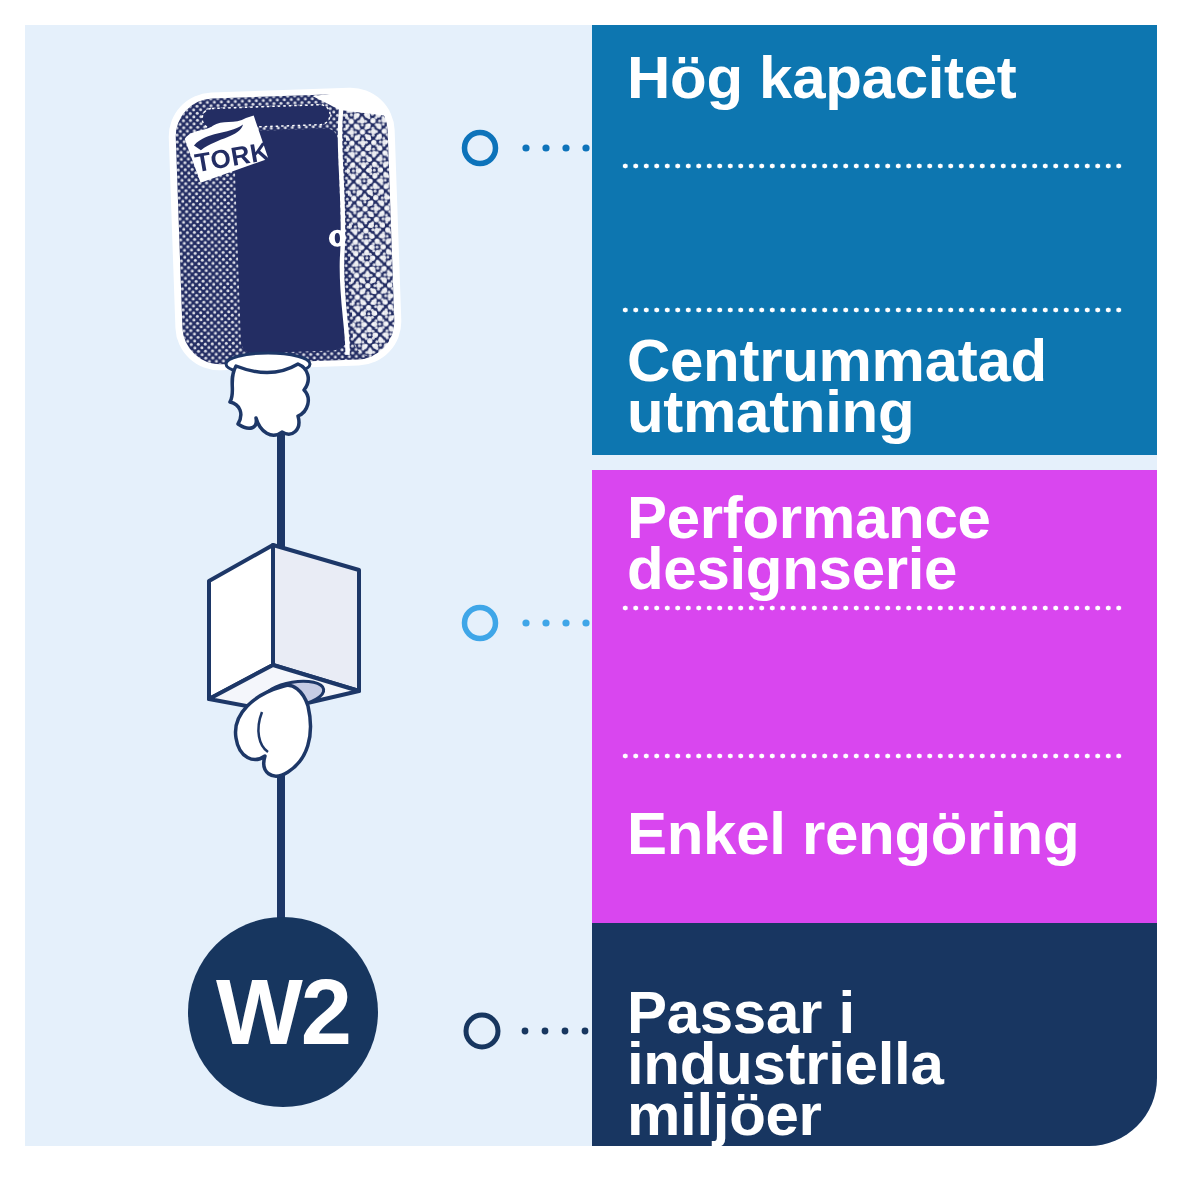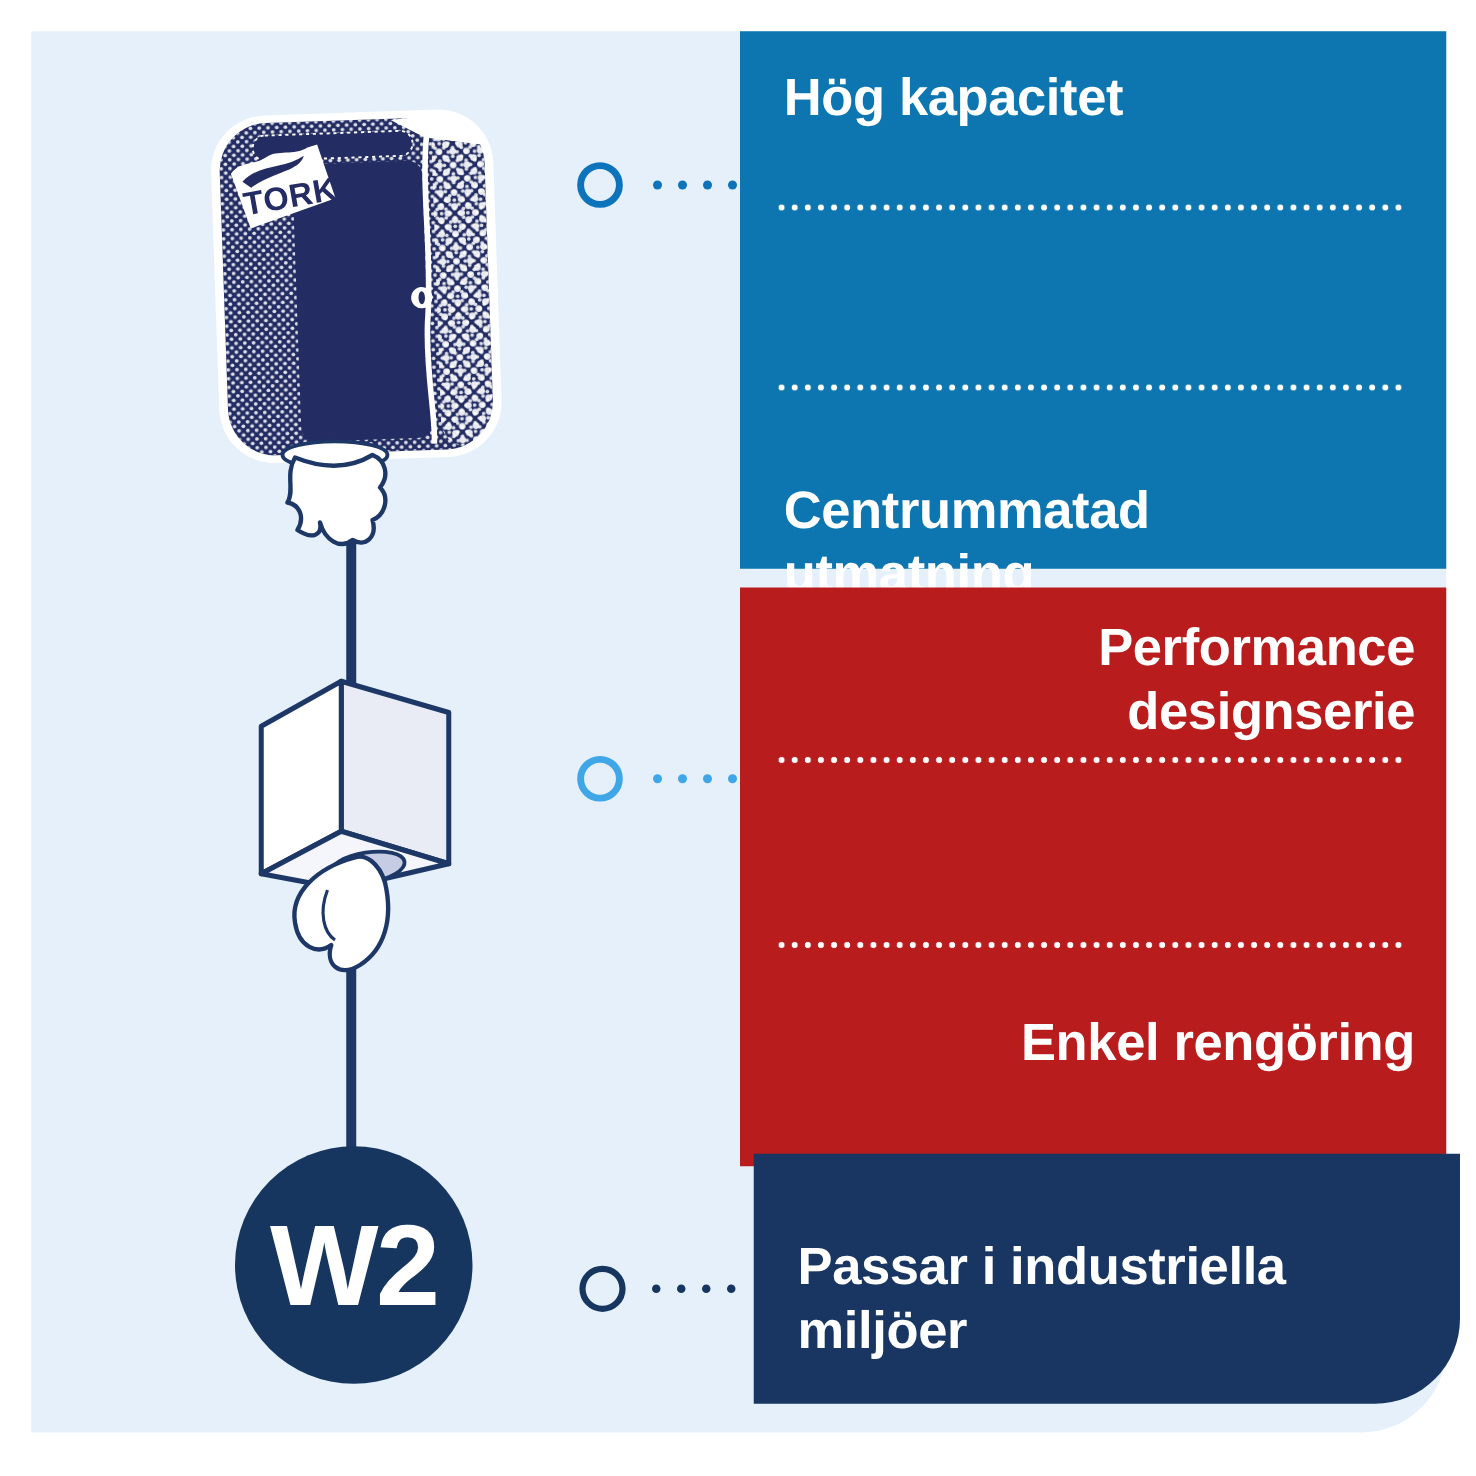--- a/index.html
+++ b/index.html
@@ -7,25 +7,25 @@
     width:1181px;height:1181px;position:relative;overflow:hidden;
     background:#ffffff;
     font-family:"Liberation Sans","DejaVu Sans",sans-serif;
   }
   .bg-card{
     position:absolute;left:25px;top:25px;width:1132px;height:1121px;
     background:#e5f0fb;border-bottom-right-radius:68px;
   }
   .panel{position:absolute;left:592px;width:565px;}
   .panel-top{top:25px;height:430px;background:#0d76b0;}
-  .panel-middle{top:470px;height:463px;background:#b91c1c;text-align:right;}
-  .panel-bottom{top:923px;height:200px;background:#183661;border-bottom-right-radius:68px;margin-left:11px;}
+  .panel-middle{top:470px;height:463px;background:#d946ef;}
+  .panel-bottom{top:923px;height:223px;background:#183661;border-bottom-right-radius:68px;}
   .heading{
     position:absolute;left:35px;width:505px;
-    font-size:42px;line-height:51px;font-weight:bold;color:#ffffff;
+    font-size:60px;line-height:51px;font-weight:bold;color:#ffffff;
     letter-spacing:-0.3px;white-space:pre-line;
   }
   .dots{
     position:absolute;left:28px;width:502px;height:6px;
     background-image:radial-gradient(circle,#ffffff 2.2px,rgba(255,255,255,0) 2.7px);
     background-size:10.5px 6px;background-position:0 50%;background-repeat:repeat-x;
   }
   svg{position:absolute;left:0;top:0;}
   svg text{font-family:"Liberation Sans","DejaVu Sans",sans-serif;}
 </style>
@@ -102,21 +102,21 @@
     <circle cx="545" cy="1031" r="3.4" fill="#17365f"></circle>
     <circle cx="565" cy="1031" r="3.4" fill="#17365f"></circle>
     <circle cx="585" cy="1031" r="3.4" fill="#17365f"></circle>
   </g>
 </svg>
 
 <div class="panel panel-top">
   <div class="heading" style="top:27px;">Hög kapacitet</div>
   <div class="dots" style="top:138px;"></div>
   <div class="dots" style="top:282px;"></div>
-  <div class="heading" style="top:310px;margin-top:47px;">Centrummatad
+  <div class="heading" style="top:310px;">Centrummatad
 utmatning</div>
 </div>
 
 <div class="panel panel-middle">
   <div class="heading" style="top:22px;">Performance
 designserie</div>
   <div class="dots" style="top:135px;"></div>
   <div class="dots" style="top:283px;"></div>
   <div class="heading" style="top:318px;margin-top:20px;">Enkel rengöring</div>
 </div>

